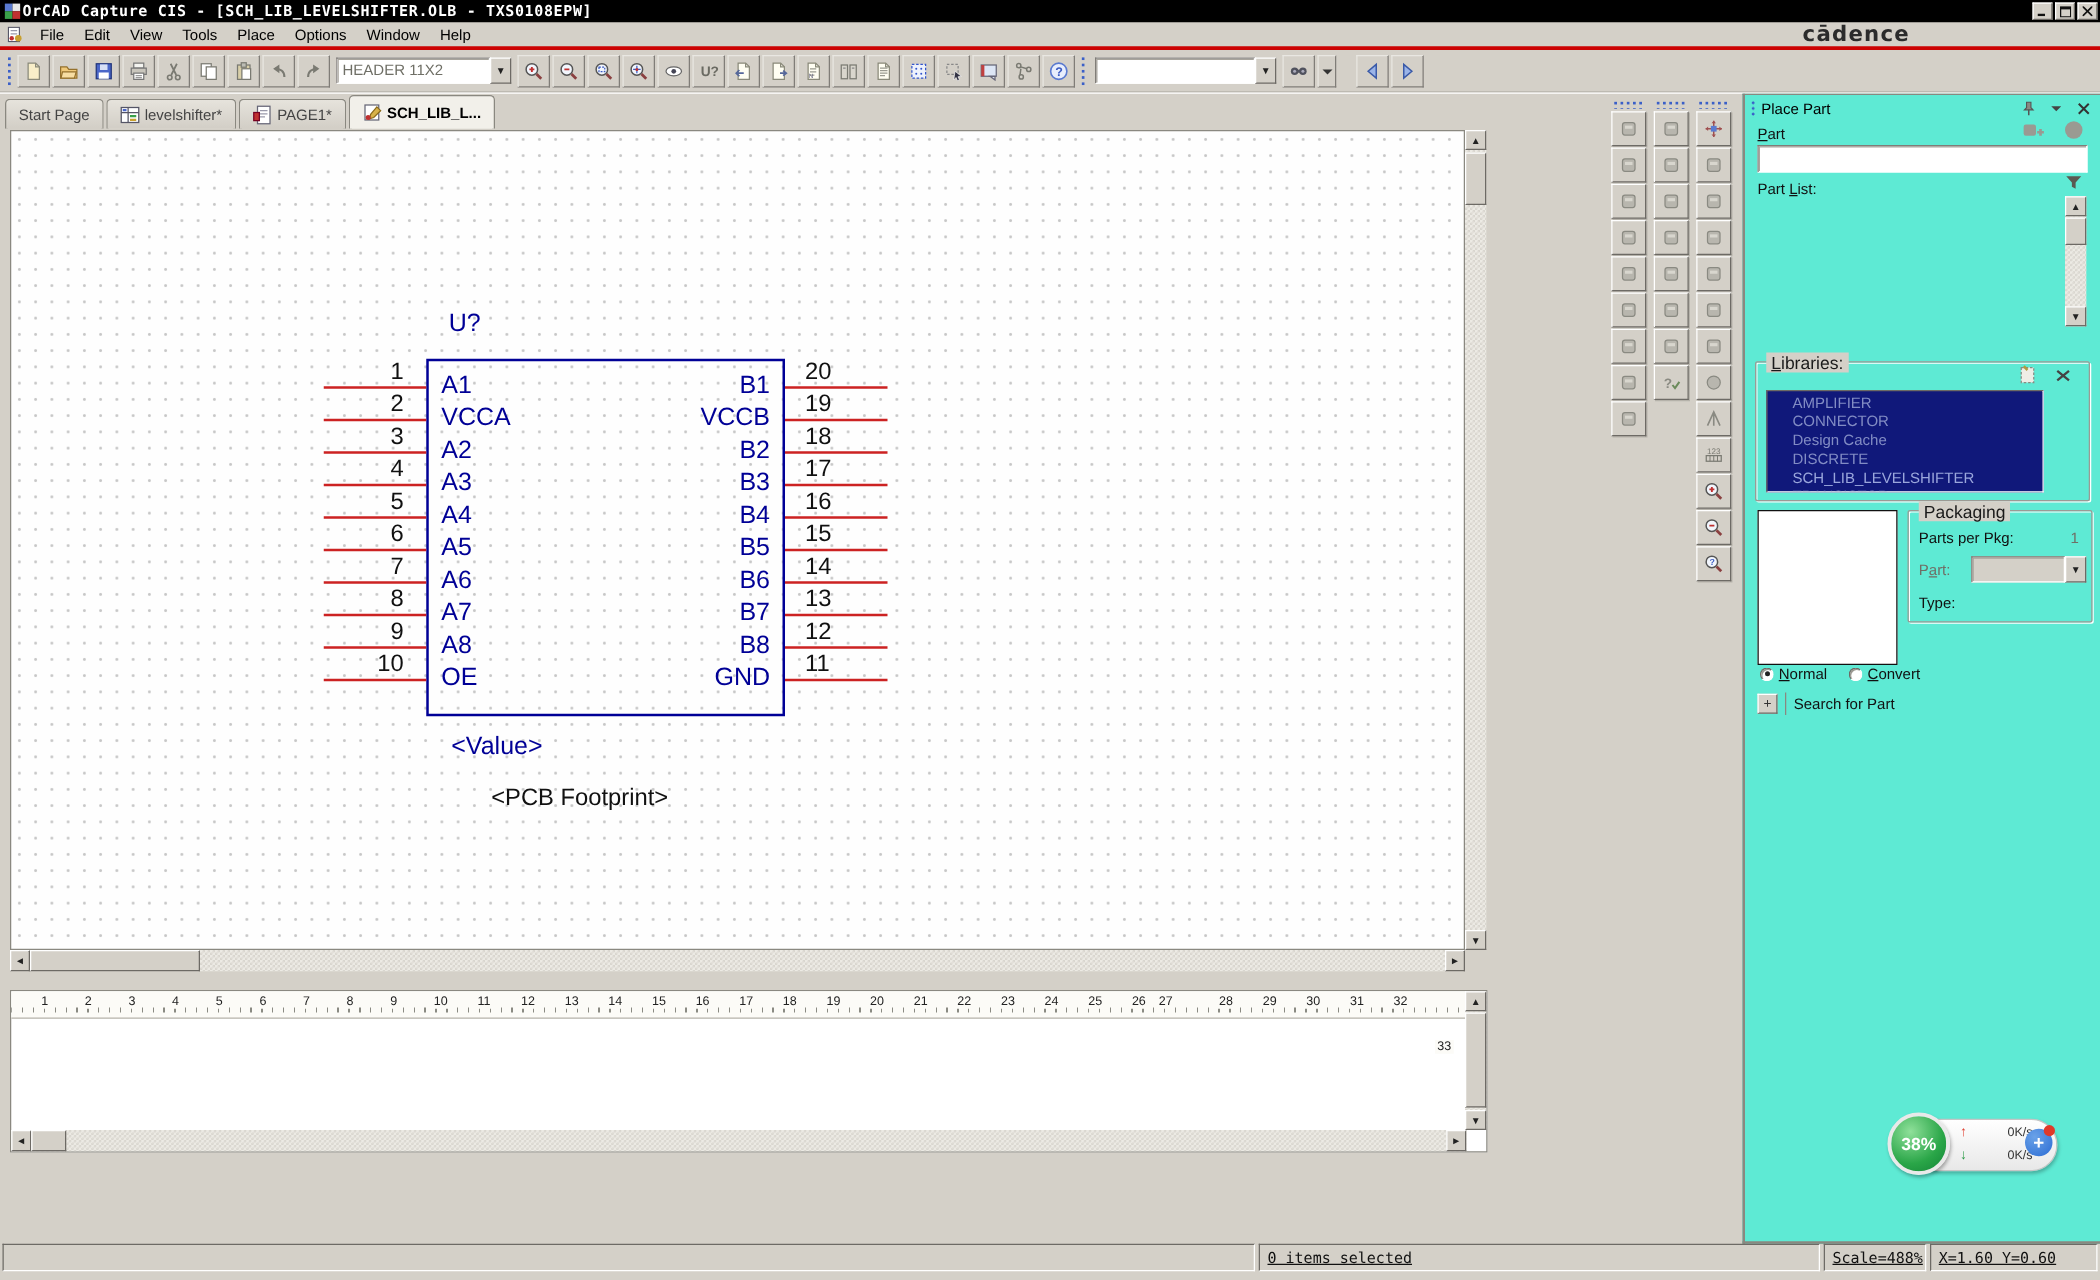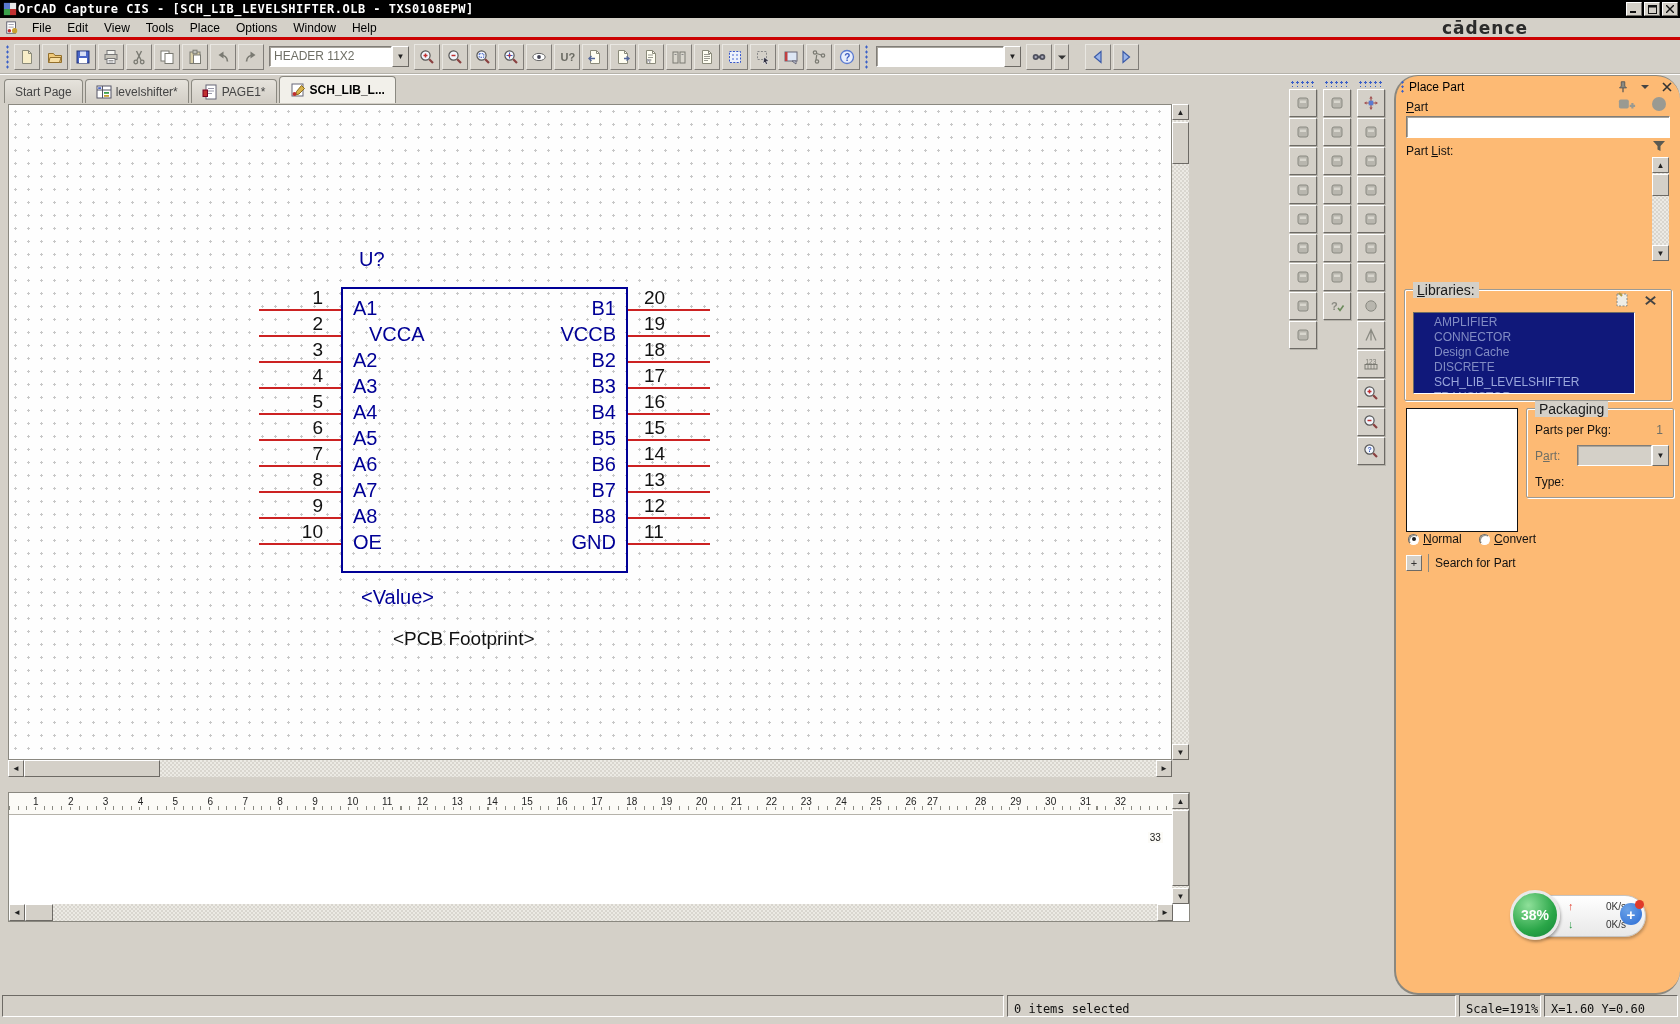--- a/index.html
+++ b/index.html
@@ -57,42 +57,42 @@
   .sb-track { background:#eceae4; background-image:linear-gradient(45deg,#d9d6cf 25%,transparent 25%,transparent 75%,#d9d6cf 75%), linear-gradient(45deg,#d9d6cf 25%,transparent 25%,transparent 75%,#d9d6cf 75%); background-size:4px 4px; background-position:0 0,2px 2px; }
   .sb-btn { background:#d4d0c8; border:1px solid; border-color:#fff #6d6a65 #6d6a65 #fff; display:flex; align-items:center; justify-content:center; font-size:8px; color:#222; }
   .sb-thumb { background:#d4d0c8; border:1px solid; border-color:#fff #6d6a65 #6d6a65 #fff; }
 
   
   .pal-col { position:absolute; width:30px; }
   .pal-grip { width:26px; height:7px; margin:0 auto 2px auto; background-image:radial-gradient(circle,#3a5fc8 1.2px, transparent 1.3px); background-size:5px 5px; }
   .pbtn { width:28px; height:28px; margin:1px auto; display:flex; align-items:center; justify-content:center; background:#d4d0c8; border:1px solid; border-color:#ffffff #6d6a65 #6d6a65 #ffffff; box-shadow:1px 1px 0 #b5b2aa; }
 
   
-  #placepart { left:1394px; top:75px; width:286px; height:920px; background:#fdba74; border-left:2px solid #8a8880; border-top:1px solid #8a8880; border-bottom:2px solid #8a8880; font-size:12px;border-radius:24px; }
+  #placepart { left:1394px; top:75px; width:286px; height:920px; background:#5eead4; border-left:2px solid #8a8880; border-top:1px solid #8a8880; border-bottom:2px solid #8a8880; font-size:12px; }
   #pp-title { position:absolute; left:2px; top:2px; right:2px; height:18px; display:flex; align-items:center; gap:4px; padding:0 2px; }
   #pp-title .vgrip { width:5px; height:14px; background-image:radial-gradient(circle,#3a5fc8 1.1px,transparent 1.2px); background-size:5px 4.5px; }
   #pp-title .sp { flex:1; }
   .pp-label { position:absolute; font-size:12px; color:#111; }
   .mini-ico { width:18px; height:16px; display:flex; align-items:center; justify-content:center; }
   #libs-list { position:absolute; background:#10187a; border:1px solid; border-color:#6d6a65 #fff #fff #6d6a65; padding:2px 20px; overflow:hidden; }
   #libs-list .librow { font-size:12px; line-height:15px; color:#828cc4; white-space:nowrap; }
   #libs-list .librow.hl { color:#9aa6dc; }
   .plrow { font-size:12px; line-height:13px; color:#67675e; white-space:nowrap; overflow:hidden; }
   .radio { display:inline-flex; align-items:center; gap:4px; margin-right:14px; }
   .rdot { width:11px; height:11px; border-radius:50%; background:#fff; border:1px solid; border-color:#6d6a65 #fff #fff #6d6a65; box-shadow:inset 1px 1px 0 #9a9890; position:relative; }
   .rdot.on::after { content:""; position:absolute; left:2.5px; top:2.5px; width:4px; height:4px; border-radius:50%; background:#222; }
 
   
   #bpanel { left:8px; top:792px; width:1182px; height:130px; background:#ffffff; border:1px solid #8a8880; }
   #ruler { position:absolute; left:0; top:0; width:1164px; height:22px; background:#fcfbf7; border-bottom:1px solid #b5b2aa;
            background-image:repeating-linear-gradient(90deg,#8a8a82 0 1px, transparent 1px 8.7px); background-size:100% 4px; background-position:0 13px; background-repeat:no-repeat; }
   .rnum { position:absolute; top:3px; font-size:10px; color:#222; background:#fcfbf7; padding:0 2px; font-family:"Liberation Sans",sans-serif; }
 
   
-  .statseg { position:absolute; top:995px; height:22px; border:1px solid; border-color:#6d6a65 #ffffff #ffffff #6d6a65; font-family:"DejaVu Sans Mono",monospace; font-size:12px; color:#111; display:flex; align-items:flex-end; padding:0 6px; white-space:nowrap; }
+  .statseg { position:absolute; top:995px; height:22px; border:1px solid; border-color:#6d6a65 #ffffff #ffffff #6d6a65; font-family:"DejaVu Sans Mono",monospace; font-size:12px; color:#111; display:flex; align-items:center; padding:0 6px; white-space:nowrap;text-decoration:underline; }
 
   
   #netwidget { left:1516px; top:892px; width:130px; height:48px; z-index:50; }
   #nw-pill { position:absolute; left:14px; top:3px; width:116px; height:42px; background:linear-gradient(#ffffff,#e8e8e8); border:1px solid #c5c5c5; border-radius:21px; box-shadow:1px 2px 3px rgba(0,0,0,.25); }
   #nw-circle { position:absolute; left:-6px; top:-2px; width:50px; height:50px; border-radius:50%; background:radial-gradient(circle at 35% 28%, #8fe09a, #2aa648 60%, #128336); border:3px solid #e9e9e9; box-shadow:1px 2px 3px rgba(0,0,0,.3); display:flex; align-items:center; justify-content:center; color:#fff; font-weight:bold; font-size:14px; }
   .nw-row { position:absolute; left:52px; width:58px; height:16px; display:flex; align-items:center; justify-content:space-between; font-size:10px; color:#333; }
   .nw-up { top:6px; } .nw-dn { top:24px; }
   .nw-arrow { font-size:11px; font-weight:bold; }
   #nw-plus { position:absolute; right:4px; top:11px; width:22px; height:22px; border-radius:50%; background:radial-gradient(circle at 35% 30%, #6aa2e8, #2b6cd4); color:#fff; font-size:15px; font-weight:bold; display:flex; align-items:center; justify-content:center; }
   #nw-dot { position:absolute; right:2px; top:8px; width:9px; height:9px; border-radius:50%; background:#e03a2a; }
@@ -465,21 +465,21 @@
   </div>
 
 <div id="canvas" class="abs">
     <div class="symbolbox" style="left: 332px; top: 182px; width: 287px; height: 286px; border-color: rgb(0, 0, 150);"></div>
     <div class="refdes" style="left: 350px; top: 143px;">U?</div>
     <div class="pinline" style="left: 250px; top: 204px; width: 82px; background: rgb(204, 34, 34);"></div>
     <div class="pinnum" style="left: 274px; top: 182px; width: 40px; text-align: right;">1</div>
     <div class="pinname" style="left: 344px; top: 192px;">A1</div>
     <div class="pinline" style="left: 250px; top: 230px; width: 82px; background: rgb(204, 34, 34);"></div>
     <div class="pinnum" style="left: 274px; top: 208px; width: 40px; text-align: right;">2</div>
-    <div class="pinname" style="left: 344px; top: 218px; margin-left: 16px;">VCCA</div>
+    <div class="pinname" style="left: 344px; top: 218px;">VCCA</div>
     <div class="pinline" style="left: 250px; top: 256px; width: 82px; background: rgb(204, 34, 34);"></div>
     <div class="pinnum" style="left: 274px; top: 234px; width: 40px; text-align: right;">3</div>
     <div class="pinname" style="left: 344px; top: 244px;">A2</div>
     <div class="pinline" style="left: 250px; top: 282px; width: 82px; background: rgb(204, 34, 34);"></div>
     <div class="pinnum" style="left: 274px; top: 260px; width: 40px; text-align: right;">4</div>
     <div class="pinname" style="left: 344px; top: 270px;">A3</div>
     <div class="pinline" style="left: 250px; top: 308px; width: 82px; background: rgb(204, 34, 34);"></div>
     <div class="pinnum" style="left: 274px; top: 286px; width: 40px; text-align: right;">5</div>
     <div class="pinname" style="left: 344px; top: 296px;">A4</div>
     <div class="pinline" style="left: 250px; top: 334px; width: 82px; background: rgb(204, 34, 34);"></div>
@@ -952,21 +952,21 @@
     <span style="border-left:1px solid #8a8880;height:18px"></span>
     <span class="pp-label" style="position:static">Search for Part</span>
   </div>
 </div>
 
 <div class="statseg" style="left:2px;width:1002px"></div>
 <div class="statseg" style="left:1007px;width:449px">
     <span>0 items selected</span>
   </div>
 <div class="statseg" style="left:1459px;width:82px">
-    <span>Scale=191%</span>
+    <span>Scale=488%</span>
   </div>
 <div class="statseg" style="left:1544px;width:134px">
     <span>X=1.60 Y=0.60</span>
   </div>
 
 <div id="netwidget" class="abs">
   <div id="nw-pill"></div>
   <div id="nw-circle">
       <span>38%</span>
     </div>

